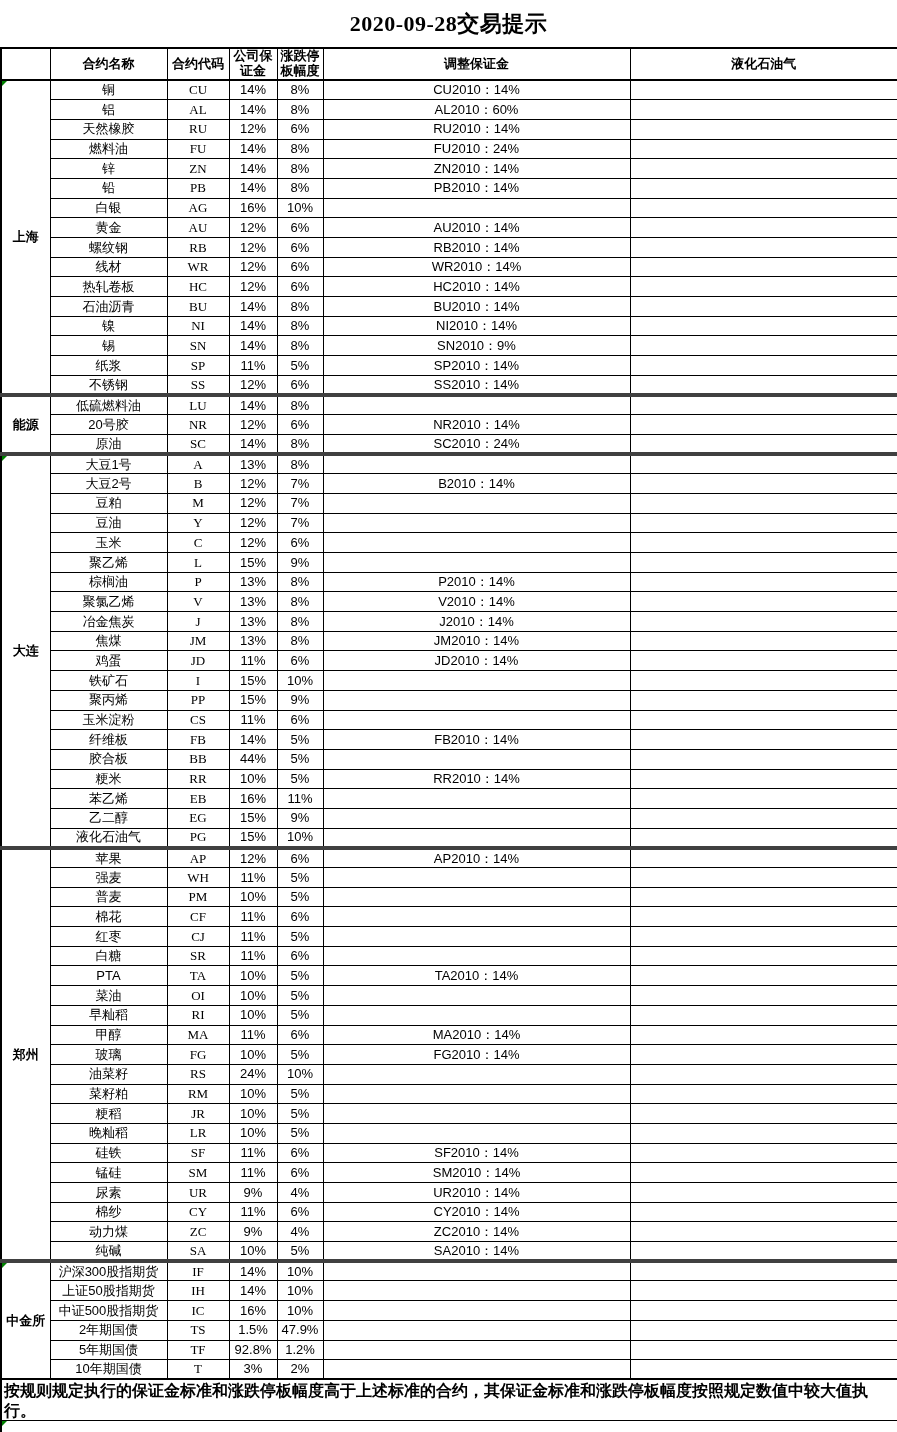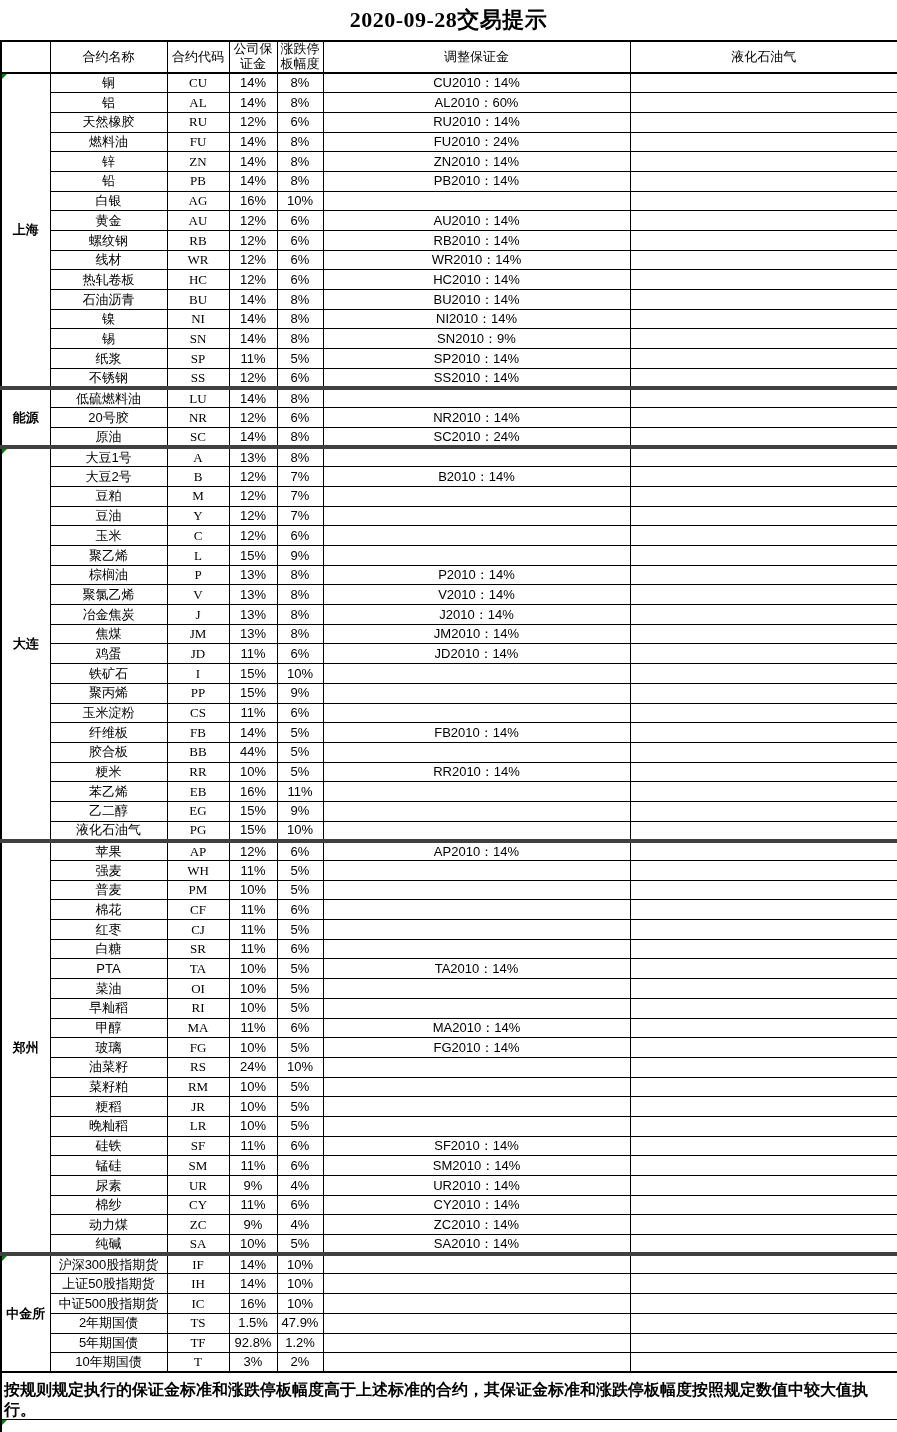--- a/index.html
+++ b/index.html
@@ -4,21 +4,21 @@
 <style>
   * { box-sizing: border-box; margin: 0; padding: 0; }
   html, body { background: #ffffff; }
   body {
     width: 897px;
     font-family: "Liberation Sans", sans-serif;
     color: #000000;
   }
   .sheet { width: 897px; }
   .title {
-    height: 40px;
+    height: 47px;
     display: flex;
     align-items: center;
     justify-content: center;
     font-family: "Liberation Serif", "DejaVu Serif", serif;
     font-weight: bold;
     font-size: 22px;
     letter-spacing: 0.5px;
   }
   table {
     width: 897px;
@@ -28,21 +28,21 @@
   }
   th, td {
     border: 1px solid #000;
     text-align: center;
     vertical-align: middle;
     overflow: hidden;
     padding: 0;
   }
   thead th {
     height: 32px;
-    font-weight: normal;
+    font-weight: bold;
     font-size: 13px;
     line-height: 1.15;
     white-space: pre-line;
     border-bottom: 2px solid #000;
   }
   tr.data-row { height: 19.7px; }
   tr.data-row td { font-size: 13px; line-height: 1.05; }
   td.name-cell { font-size: 12px; }
   td.code-cell {
     font-family: "Liberation Serif", "DejaVu Serif", serif;
@@ -65,21 +65,21 @@
     border-right: 5px solid transparent;
   }
   tr.footer-row td {
     height: 41px;
     border-top: 2px solid #000;
     text-align: left;
     vertical-align: top;
     font-weight: bold;
     font-size: 16px;
     line-height: 1.22;
-    padding: 7px 2px 0 2px;
+    padding: 1px 2px 0 2px;
     word-break: break-all;
   }
   tr.bottom-row td {
     height: 19px;
     position: relative;
   }
 </style>
 </head>
 <body>
 

